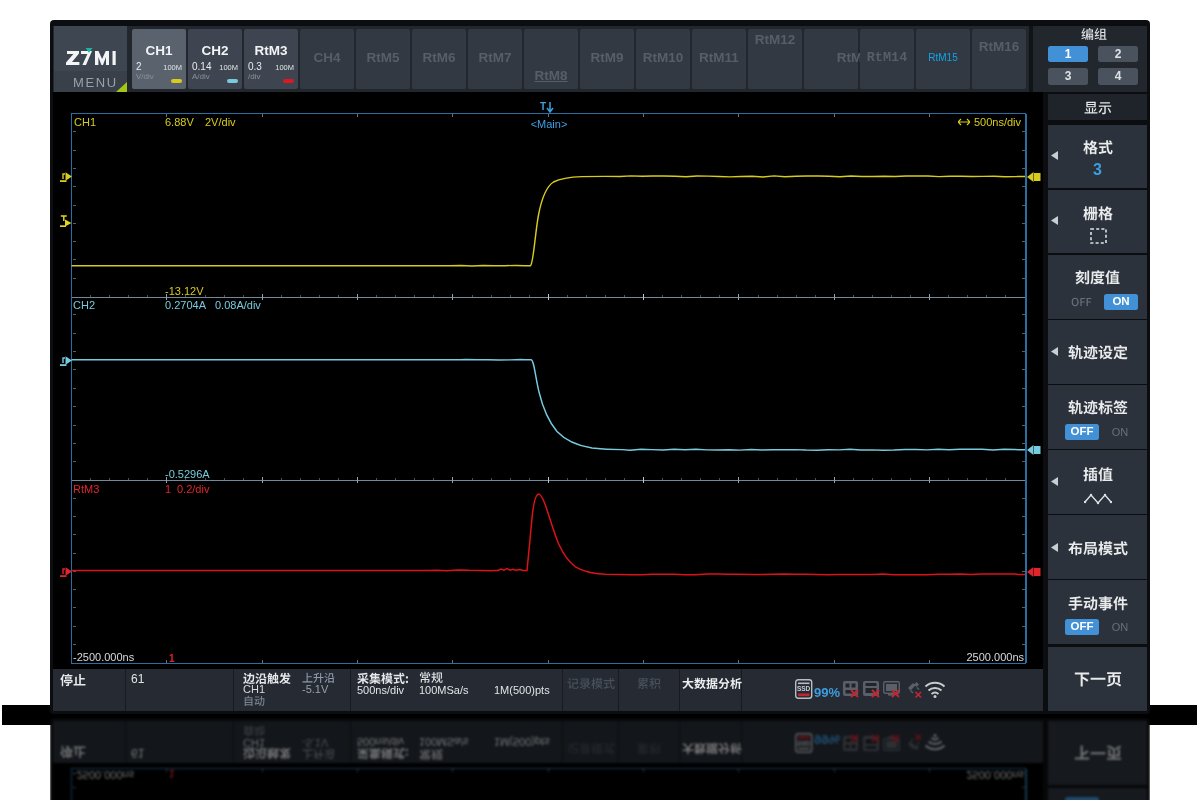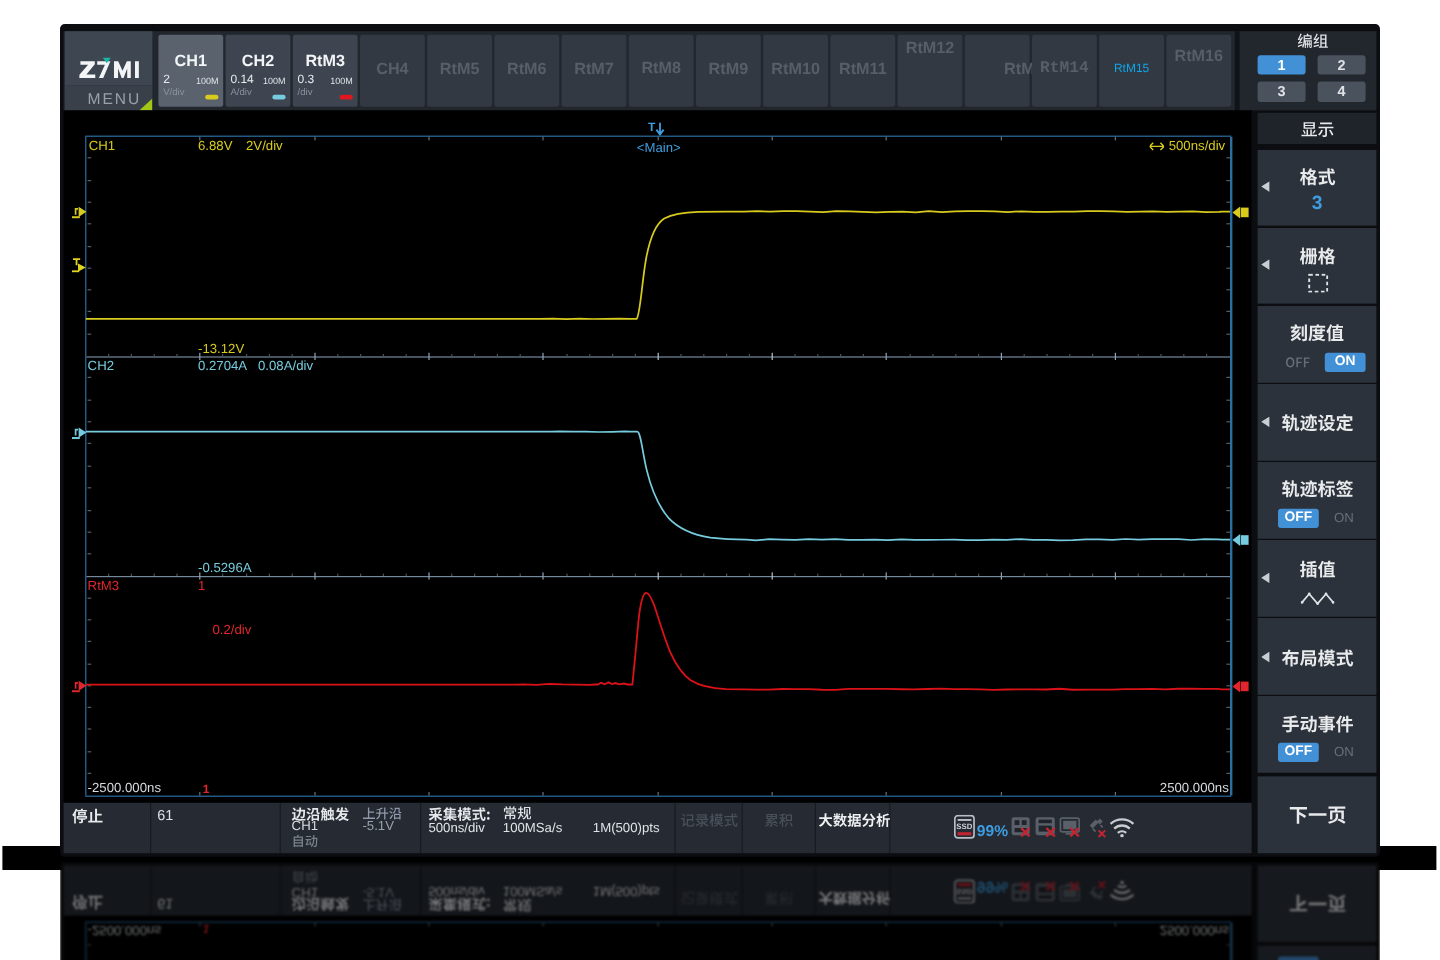--- a/index.html
+++ b/index.html
@@ -47,21 +47,21 @@
       <div style="position:absolute;left:233.0px;top:59.0px;width:11.0px;height:4.0px;background:#dd1820;border-radius:2px;"></div>
       <div style="position:absolute;left:250.0px;top:9.0px;width:54.0px;height:60.0px;background:#333942;border-radius:2px;"></div>
       <div style="position:absolute;left:277.0px;top:30.9px;font-family:'Liberation Sans',sans-serif;font-size:13.5px;font-weight:700;color:#575e68;white-space:nowrap;line-height:13.5px;transform:translateX(-50%);">CH4</div>
       <div style="position:absolute;left:306.0px;top:9.0px;width:54.0px;height:60.0px;background:#333942;border-radius:2px;"></div>
       <div style="position:absolute;left:333.0px;top:30.9px;font-family:'Liberation Sans',sans-serif;font-size:13.5px;font-weight:700;color:#575e68;white-space:nowrap;line-height:13.5px;transform:translateX(-50%);">RtM5</div>
       <div style="position:absolute;left:362.0px;top:9.0px;width:54.0px;height:60.0px;background:#333942;border-radius:2px;"></div>
       <div style="position:absolute;left:389.0px;top:30.9px;font-family:'Liberation Sans',sans-serif;font-size:13.5px;font-weight:700;color:#575e68;white-space:nowrap;line-height:13.5px;transform:translateX(-50%);">RtM6</div>
       <div style="position:absolute;left:418.0px;top:9.0px;width:54.0px;height:60.0px;background:#333942;border-radius:2px;"></div>
       <div style="position:absolute;left:445.0px;top:30.9px;font-family:'Liberation Sans',sans-serif;font-size:13.5px;font-weight:700;color:#575e68;white-space:nowrap;line-height:13.5px;transform:translateX(-50%);">RtM7</div>
       <div style="position:absolute;left:474.0px;top:9.0px;width:54.0px;height:60.0px;background:#333942;border-radius:2px;"></div>
-      <div style="position:absolute;left:501.0px;top:30px;font-family:'Liberation Sans',sans-serif;font-size:13.5px;font-weight:700;color:#575e68;white-space:nowrap;line-height:13.5px;transform:translateX(-50%);">RtM8</div>
+      <div style="position:absolute;left:501.0px;top:49px;font-family:'Liberation Sans',sans-serif;font-size:13.5px;font-weight:700;color:#575e68;white-space:nowrap;line-height:13.5px;transform:translateX(-50%);text-decoration:underline;">RtM8</div>
       <div style="position:absolute;left:530.0px;top:9.0px;width:54.0px;height:60.0px;background:#333942;border-radius:2px;"></div>
       <div style="position:absolute;left:557.0px;top:30.9px;font-family:'Liberation Sans',sans-serif;font-size:13.5px;font-weight:700;color:#575e68;white-space:nowrap;line-height:13.5px;transform:translateX(-50%);">RtM9</div>
       <div style="position:absolute;left:586.0px;top:9.0px;width:54.0px;height:60.0px;background:#333942;border-radius:2px;"></div>
       <div style="position:absolute;left:613.0px;top:30.9px;font-family:'Liberation Sans',sans-serif;font-size:13.5px;font-weight:700;color:#575e68;white-space:nowrap;line-height:13.5px;transform:translateX(-50%);">RtM10</div>
       <div style="position:absolute;left:642.0px;top:9.0px;width:54.0px;height:60.0px;background:#333942;border-radius:2px;"></div>
       <div style="position:absolute;left:669.0px;top:30.9px;font-family:'Liberation Sans',sans-serif;font-size:13.5px;font-weight:700;color:#575e68;white-space:nowrap;line-height:13.5px;transform:translateX(-50%);">RtM11</div>
       <div style="position:absolute;left:698.0px;top:9.0px;width:54.0px;height:60.0px;background:#333942;border-radius:2px;"></div>
       <div style="position:absolute;left:725.0px;top:13px;font-family:'Liberation Sans',sans-serif;font-size:13.5px;font-weight:700;color:#575e68;white-space:nowrap;line-height:13.5px;transform:translateX(-50%);">RtM12</div>
       <div style="position:absolute;left:754.0px;top:9.0px;width:54.0px;height:60.0px;background:#333942;border-radius:2px;"></div>
       <div style="position:absolute;left:781.0px;top:30.9px;font-family:'Liberation Sans',sans-serif;font-size:13.5px;font-weight:700;color:#575e68;white-space:nowrap;line-height:13.5px;transform:translateX(-50%);margin-left:26px;">RtM13</div>
@@ -278,21 +278,21 @@
       <svg style="position:absolute;left:908px;top:98px" width="12" height="8">
         <path d="M0 4h12M3 1L0 4l3 3M9 1l3 3-3 3" stroke="#d8cb1e" stroke-width="1.2" fill="none"></path>
       </svg>
       <div style="position:absolute;left:115.0px;top:265.6px;font-family:'Liberation Sans',sans-serif;font-size:11px;font-weight:400;color:#d8cb1e;white-space:nowrap;line-height:11px;">-13.12V</div>
       <div style="position:absolute;left:23.0px;top:279.6px;font-family:'Liberation Sans',sans-serif;font-size:11px;font-weight:400;color:#76ccde;white-space:nowrap;line-height:11px;">CH2</div>
       <div style="position:absolute;left:115.0px;top:279.6px;font-family:'Liberation Sans',sans-serif;font-size:11px;font-weight:400;color:#76ccde;white-space:nowrap;line-height:11px;">0.2704A</div>
       <div style="position:absolute;left:165.0px;top:279.6px;font-family:'Liberation Sans',sans-serif;font-size:11px;font-weight:400;color:#76ccde;white-space:nowrap;line-height:11px;">0.08A/div</div>
       <div style="position:absolute;left:115.0px;top:448.6px;font-family:'Liberation Sans',sans-serif;font-size:11px;font-weight:400;color:#76ccde;white-space:nowrap;line-height:11px;">-0.5296A</div>
       <div style="position:absolute;left:23.0px;top:463.6px;font-family:'Liberation Sans',sans-serif;font-size:11px;font-weight:400;color:#e0252c;white-space:nowrap;line-height:11px;">RtM3</div>
       <div style="position:absolute;left:115.0px;top:463.6px;font-family:'Liberation Sans',sans-serif;font-size:11px;font-weight:400;color:#e0252c;white-space:nowrap;line-height:11px;">1</div>
-      <div style="position:absolute;left:127.0px;top:463.6px;font-family:'Liberation Sans',sans-serif;font-size:11px;font-weight:400;color:#e0252c;white-space:nowrap;line-height:11px;margin-top:36px;">0.2/div</div>
+      <div style="position:absolute;left:127.0px;top:463.6px;font-family:'Liberation Sans',sans-serif;font-size:11px;font-weight:400;color:#e0252c;white-space:nowrap;line-height:11px;">0.2/div</div>
       <div style="position:absolute;left:23.0px;top:632.1px;font-family:'Liberation Sans',sans-serif;font-size:11px;font-weight:400;color:#d7dade;white-space:nowrap;line-height:11px;">-2500.000ns</div>
       <div style="position:absolute;left:974.0px;top:632.1px;font-family:'Liberation Sans',sans-serif;font-size:11px;font-weight:400;color:#d7dade;white-space:nowrap;line-height:11px;transform:translateX(-100%);">2500.000ns</div>
       <div style="position:absolute;left:119.0px;top:633.5px;font-family:'Liberation Sans',sans-serif;font-size:10px;font-weight:700;color:#e0252c;white-space:nowrap;line-height:10px;">1</div>
       <div style="position:absolute;left:490.0px;top:82.0px;font-family:'Liberation Sans',sans-serif;font-size:10px;font-weight:700;color:#3f9fe0;white-space:nowrap;line-height:10px;">T</div>
       <svg style="position:absolute;left:496px;top:82px" width="10" height="16">
         <path d="M4 0v9M1 6l3 4 3-4" stroke="#3f9fe0" stroke-width="1.5" fill="none"></path>
       </svg>
       <svg style="position:absolute;left:9.5px;top:151.0px" width="12" height="11" viewBox="0 0 12 11">
         <path d="M3 8V3h2" fill="none" stroke="#d8cb1e" stroke-width="1.4"></path>
         <path d="M5.5 1.2L12 5.5 5.5 9.8z" fill="#d8cb1e"></path>

